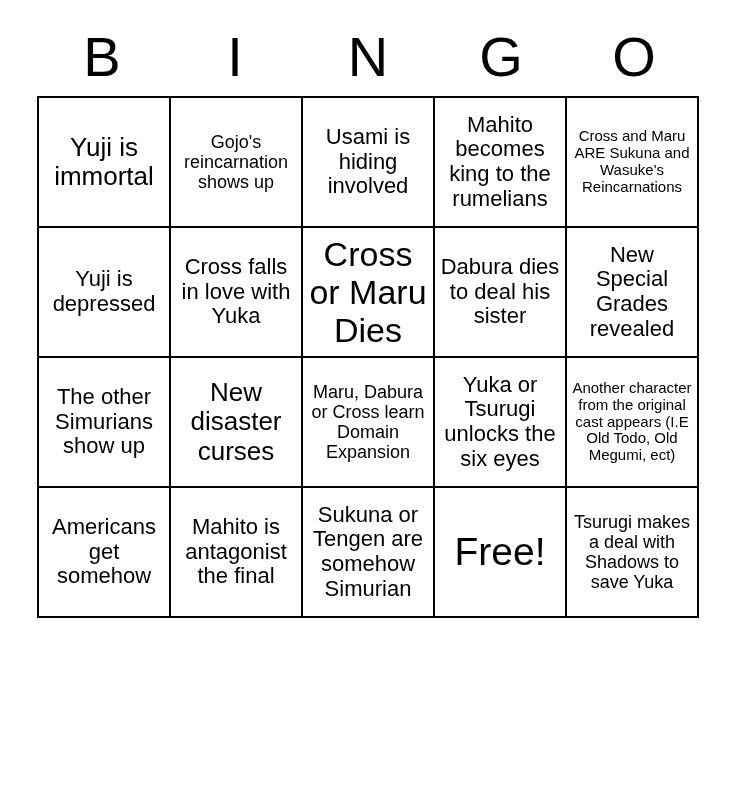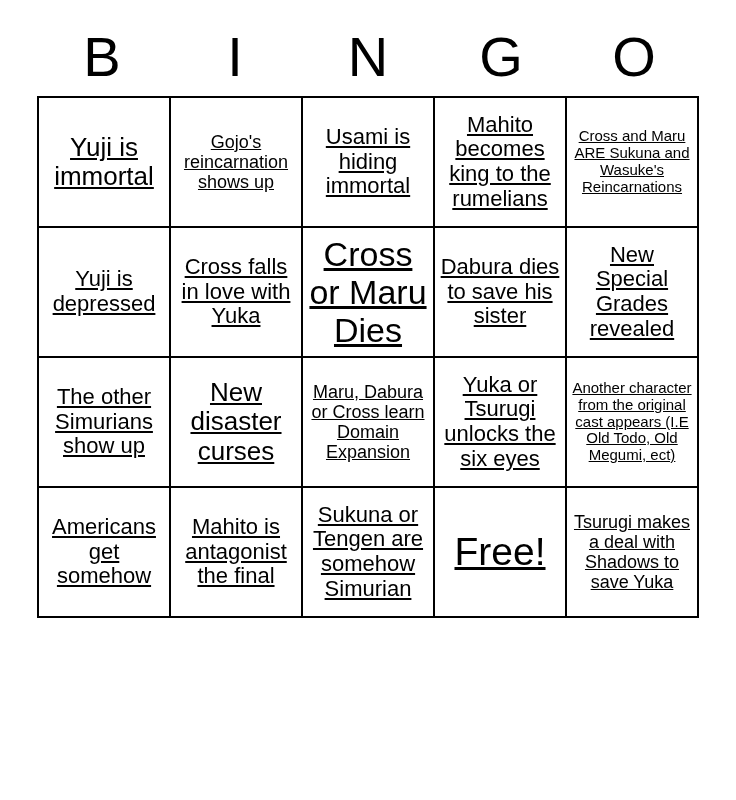--- a/index.html
+++ b/index.html
@@ -40,21 +40,20 @@
     line-height: 62px;
     font-weight: normal;
     font-family: "Liberation Sans", sans-serif;
     letter-spacing: 0px;
   }
   table.bingo-grid {
     border-collapse: collapse;
     width: 660px;
     table-layout: fixed;
     border: 2px solid #000000;
-    text-decoration: underline;
   }
   table.bingo-grid td {
     border: 2px solid #000000;
     width: 132px;
     height: 130px;
     text-align: center;
     vertical-align: middle;
     padding: 2px 5px;
     box-sizing: border-box;
     line-height: 1.12;
@@ -80,29 +79,29 @@
     <div class="header-letter">N</div>
     <div class="header-letter">G</div>
     <div class="header-letter">O</div>
   </div>
 
   <table class="bingo-grid">
     <tbody>
       <tr>
         <td data-size="l">Yuji is immortal</td>
         <td data-size="s">Gojo's reincarnation shows up</td>
-        <td data-size="m">Usami is hiding immortal</td>
+        <td data-size="m">Usami is hiding involved</td>
         <td data-size="m">Mahito becomes king to the rumelians</td>
         <td data-size="xs">Cross and Maru ARE Sukuna and Wasuke's Reincarnations</td>
       </tr>
       <tr>
         <td data-size="m">Yuji is depressed</td>
         <td data-size="m">Cross falls in love with Yuka</td>
         <td data-size="xl">Cross or Maru Dies</td>
-        <td data-size="m">Dabura dies to save his sister</td>
+        <td data-size="m">Dabura dies to deal his sister</td>
         <td data-size="m">New Special Grades revealed</td>
       </tr>
       <tr>
         <td data-size="m">The other Simurians show up</td>
         <td data-size="l">New disaster curses</td>
         <td data-size="s">Maru, Dabura or Cross learn Domain Expansion</td>
         <td data-size="m">Yuka or Tsurugi unlocks the six eyes</td>
         <td data-size="xs">Another character from the original cast appears (I.E Old Todo, Old Megumi, ect)</td>
       </tr>
       <tr>

